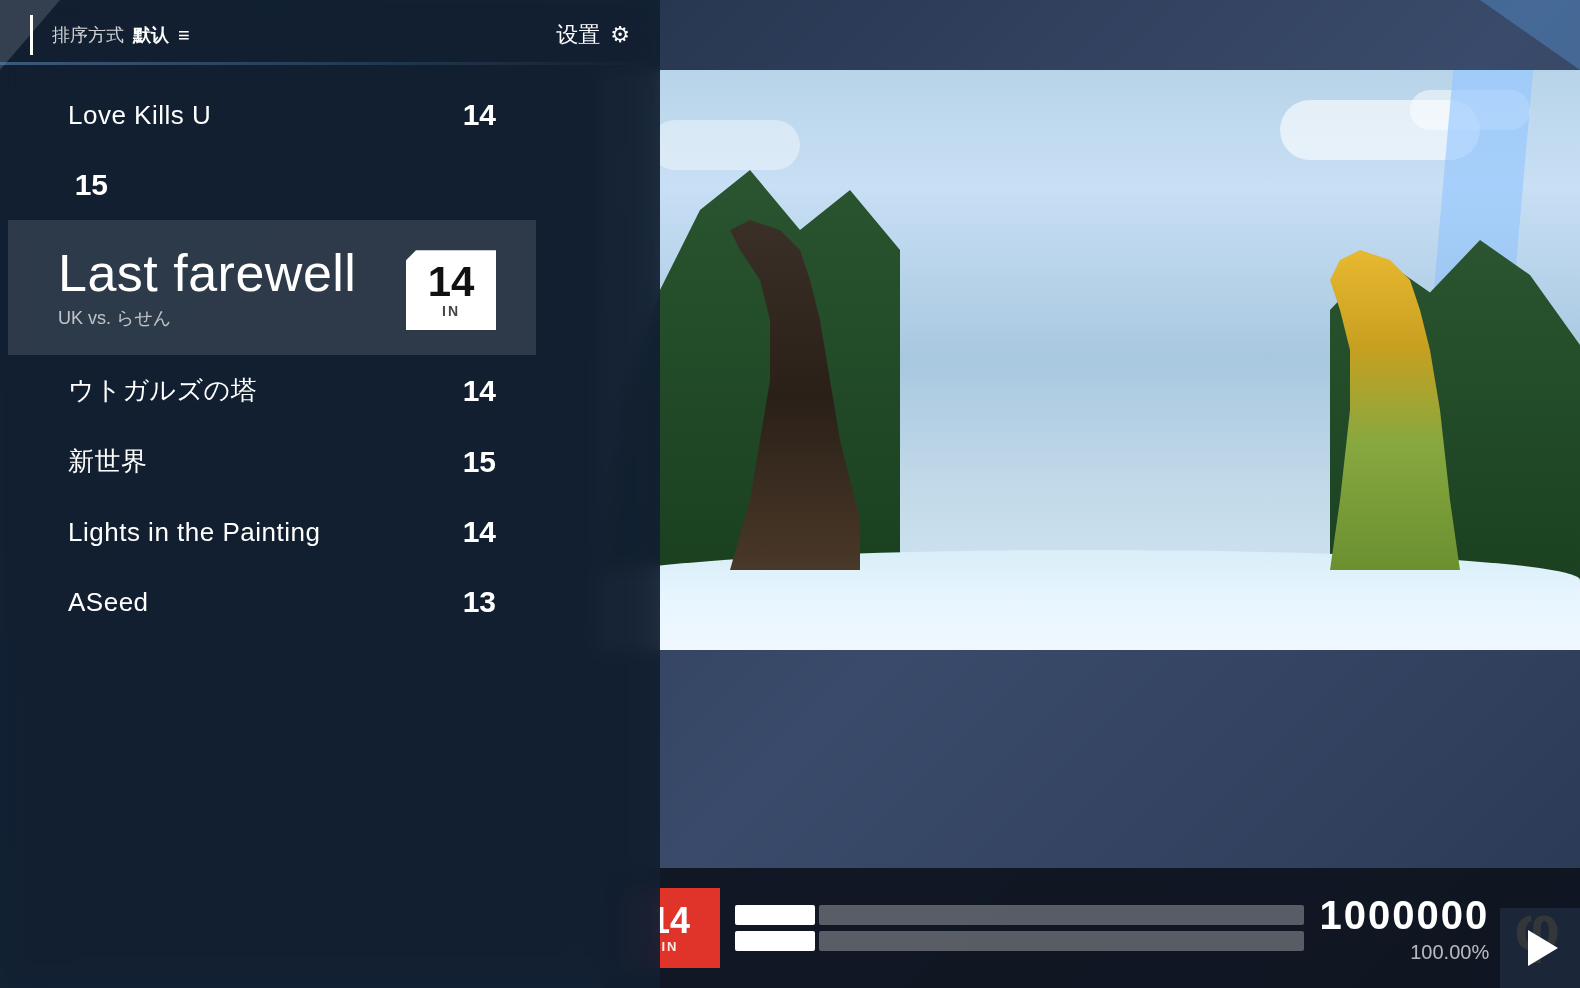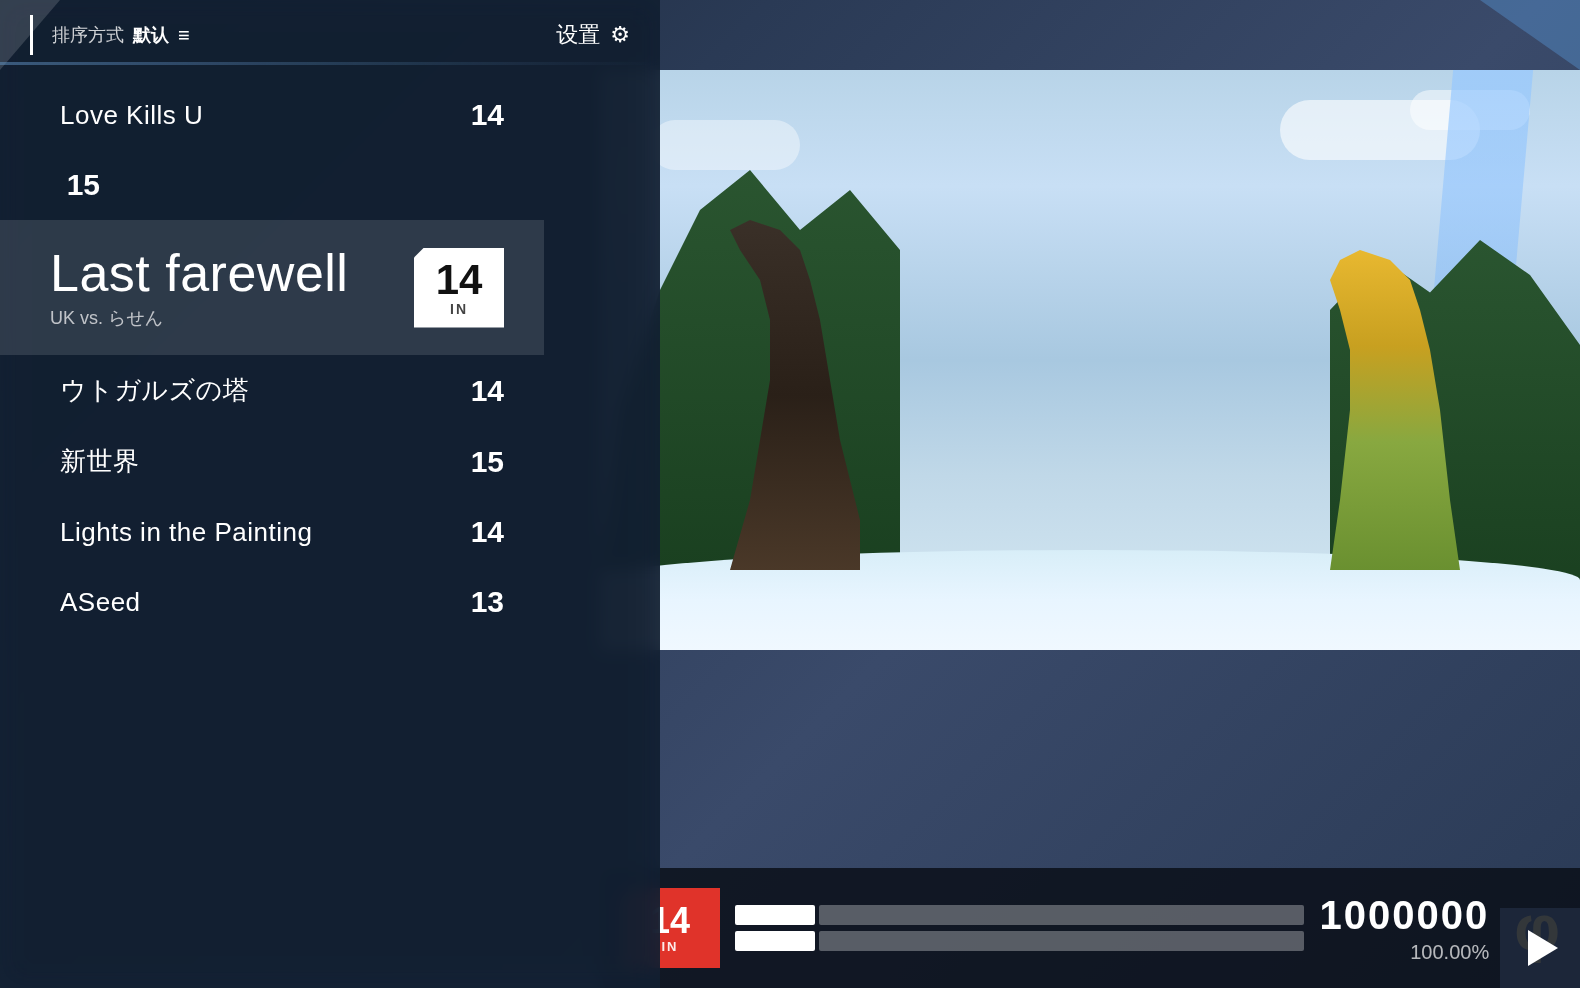--- a/index.html
+++ b/index.html
@@ -93,35 +93,36 @@
       color: white;
       font-size: 22px;
     }
 
     
     .song-list {
       position: absolute;
       top: 70px;
       left: 0;
       width: 544px;
-      padding: 10px 0;
+      padding: 10px 8px;
     }
 
     .song-item {
       display: flex;
       align-items: center;
       justify-content: space-between;
       padding: 18px 40px 18px 60px;
       cursor: pointer;
       transition: background 0.2s;
       position: relative;
     }
 
     .song-item.selected {
       background: rgba(255,255,255,0.12);
+      align-items: flex-end;
     }
 
     .song-item.large {
       padding: 25px 40px 25px 50px;
     }
 
     .song-title {
       color: white;
       font-size: 26px;
       font-weight: 300;

